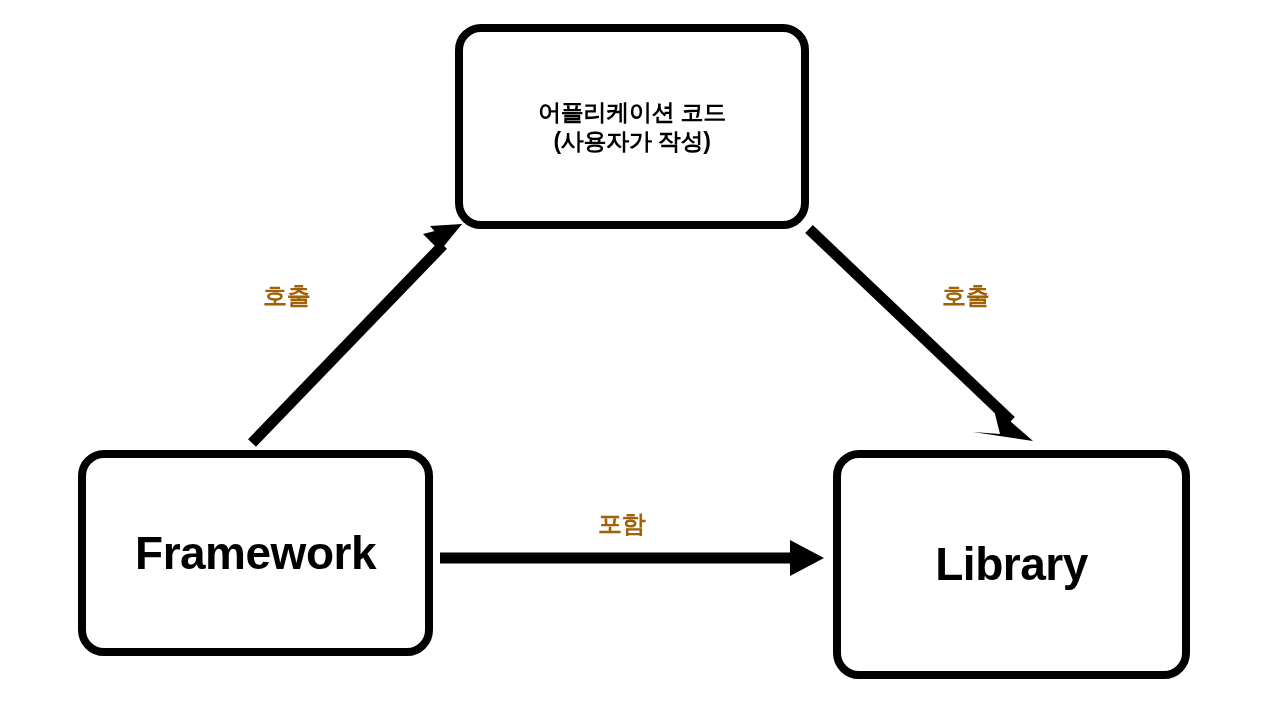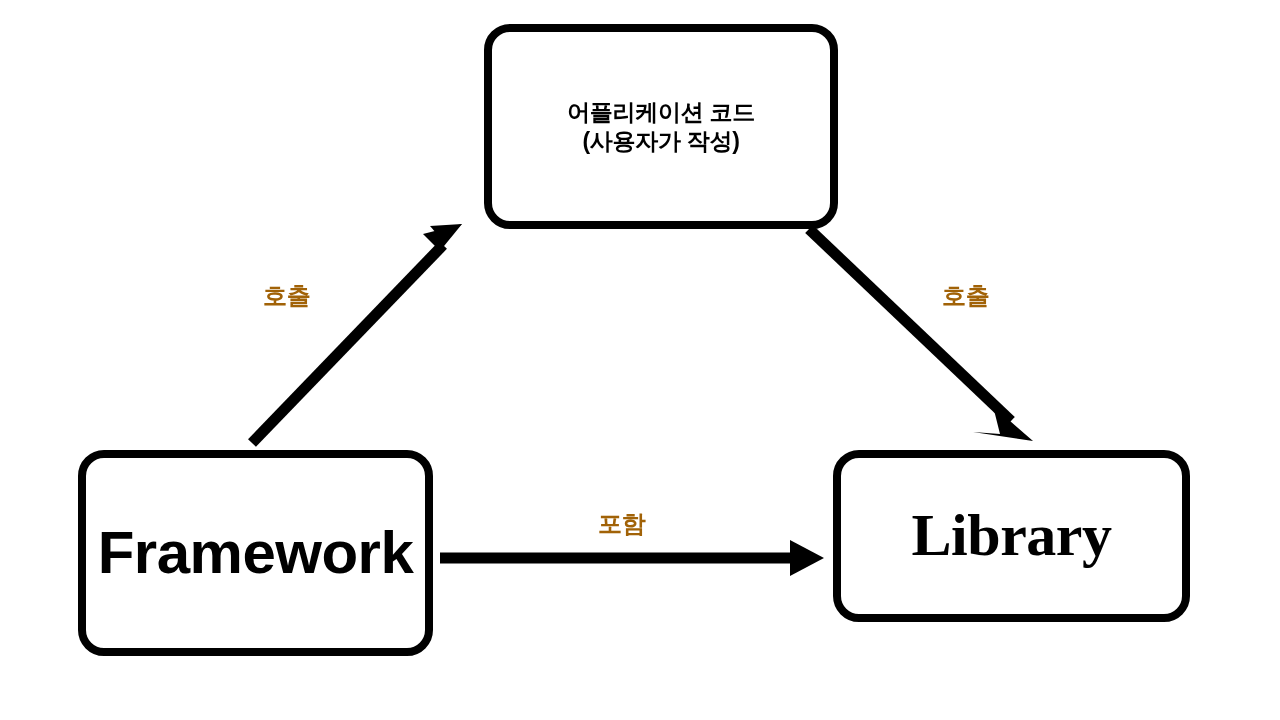--- a/index.html
+++ b/index.html
@@ -26,43 +26,42 @@
     display: flex;
     align-items: center;
     justify-content: center;
     text-align: center;
     color: #000000;
     font-weight: bold;
     line-height: 1.22;
     z-index: 3;
   }
   #node-app {
-    left: 484px;
+    left: 455px;
     top: 24px;
     width: 354px;
     height: 205px;
     font-size: 23px;
     letter-spacing: -0.3px;
   }
   #node-framework {
     left: 78px;
     top: 450px;
     width: 355px;
     height: 206px;
-    font-size: 60px;
+    font-size: 46px;
     letter-spacing: -0.5px;
   }
   #node-library {
     left: 833px;
     top: 450px;
     width: 357px;
-    height: 172px;
-    font-size: 60px;
+    height: 229px;
+    font-size: 46px;
     letter-spacing: -0.5px;
-    font-family: Liberation Serif, serif;
   }
   .node-label {
     display: block;
     white-space: pre-line;
   }
   #edges {
     position: absolute;
     left: 0;
     top: 0;
     width: 1280px;

